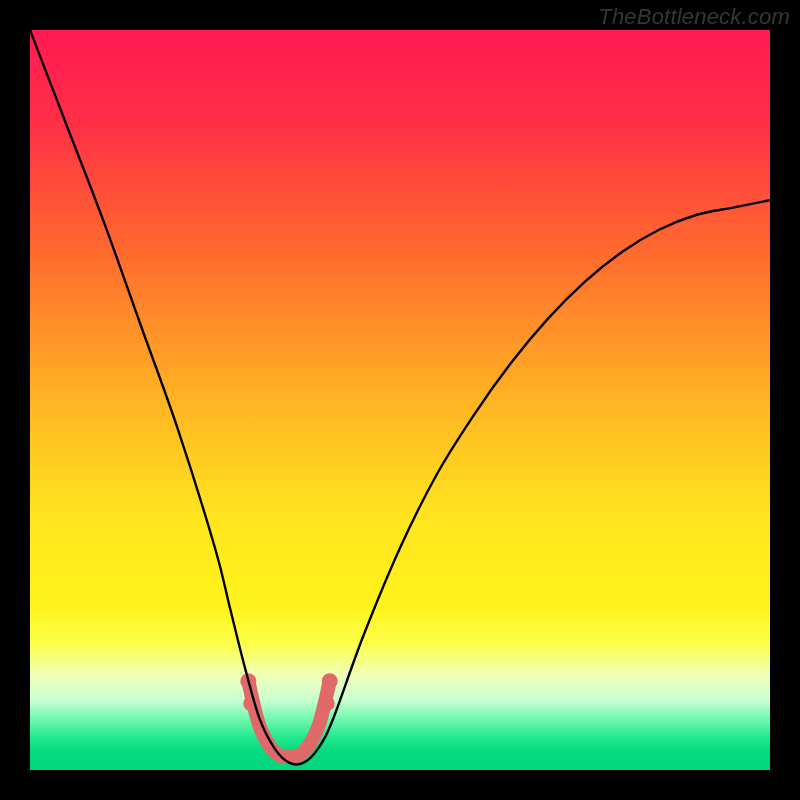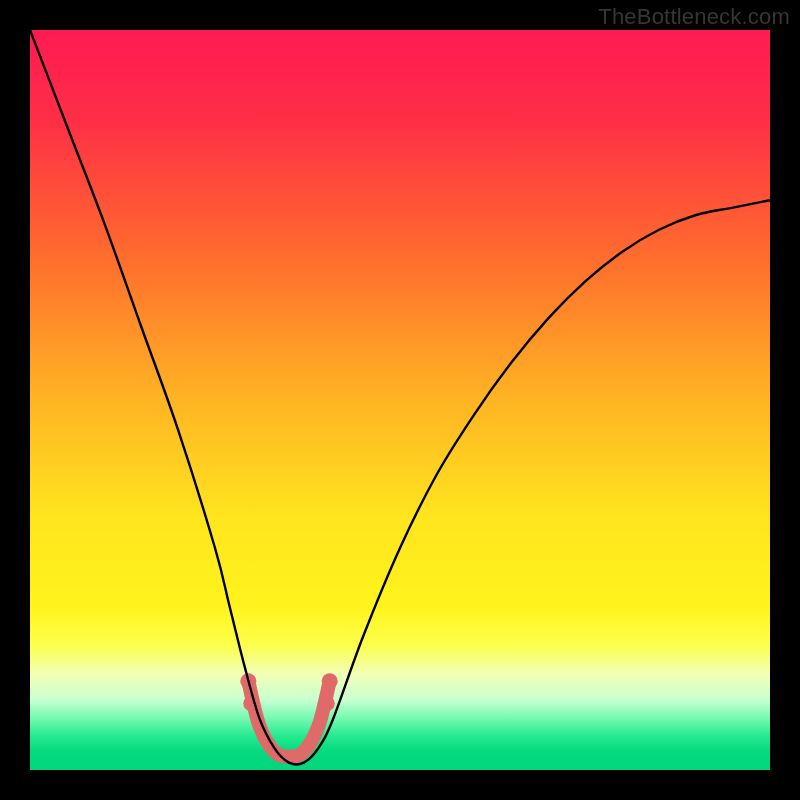--- a/index.html
+++ b/index.html
@@ -10,20 +10,21 @@
     background: #000;
     overflow: hidden;
   }
   .frame {
     position: absolute;
     left: 0;
     top: 0;
     width: 800px;
     height: 800px;
     background: #000;
+    font-style: italic;
   }
   .plot {
     position: absolute;
     left: 30px;
     top: 30px;
     width: 740px;
     height: 740px;
     overflow: hidden;
   }
   .gradient {

